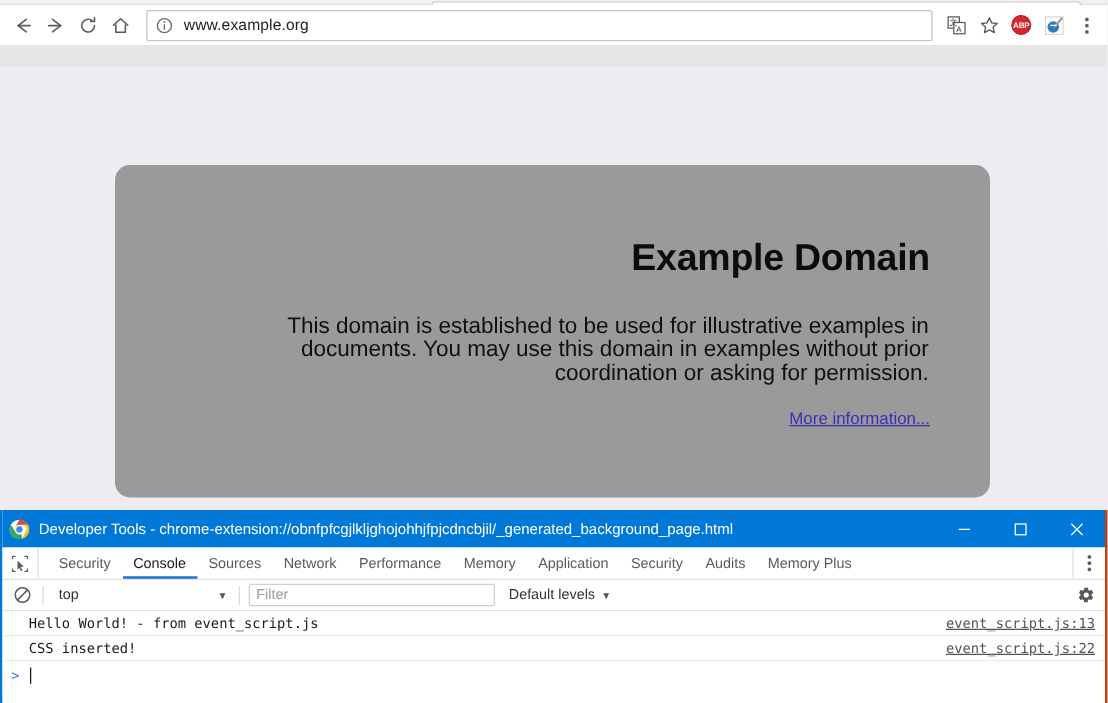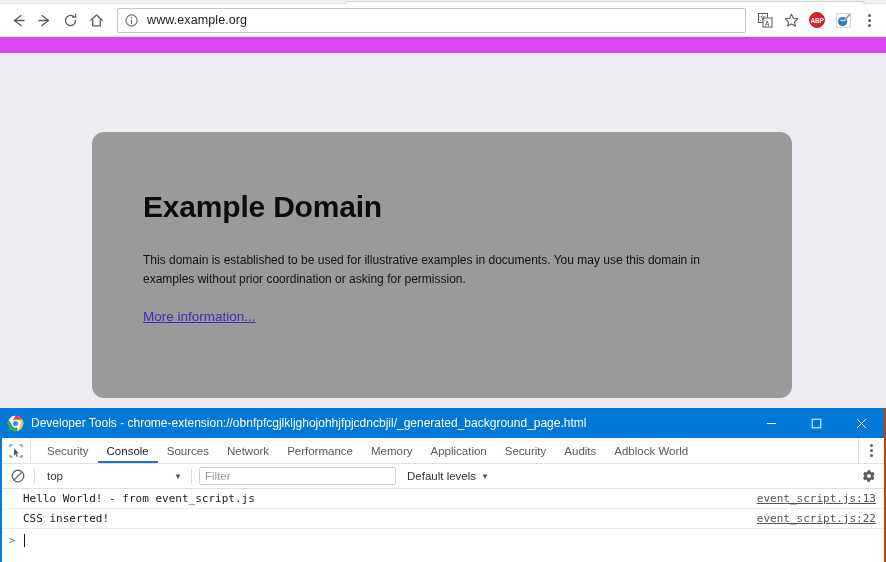--- a/index.html
+++ b/index.html
@@ -11,21 +11,22 @@
     font-family: "Liberation Sans", sans-serif;
     background: #ffffff;
   }
 
   
   .browser-window {
     position: absolute;
     left: 0; top: 0;
     width: 886px;
     height: 404px;
-    background: #d946ef;
+    background: #e5e5e5;
+    text-align: right;
   }
 
   .tabstrip-remnant {
     position: absolute;
     left: 0; top: 0;
     width: 886px;
     height: 4px;
     background: #f1f1f1;
     border-bottom: 1px solid #dededede;
   }
@@ -150,21 +151,21 @@
   .page-title {
     font-size: 30px;
     font-weight: bold;
     color: #0c0c0c;
     letter-spacing: -0.2px;
     line-height: 1.1;
     margin-bottom: 28px;
   }
 
   .page-paragraph {
-    font-size: 12px;
+    font-size: 18px;
     color: #101010;
     line-height: 19px;
     width: 600px;
     margin-bottom: 18px;
   }
 
   .page-link {
     font-size: 13.5px;
     color: #3b2fb8;
     text-decoration: underline;
@@ -505,21 +506,21 @@
     <div class="dt-tabs">
       <div class="dt-tab">Security</div>
       <div class="dt-tab active">Console</div>
       <div class="dt-tab">Sources</div>
       <div class="dt-tab">Network</div>
       <div class="dt-tab">Performance</div>
       <div class="dt-tab">Memory</div>
       <div class="dt-tab">Application</div>
       <div class="dt-tab">Security</div>
       <div class="dt-tab">Audits</div>
-      <div class="dt-tab">Adblock World</div>
+      <div class="dt-tab">Memory Plus</div>
     </div>
     <div class="dt-tabbar-right">
       <span class="kebab">
         <span></span>
           <span></span>
           <span></span>
       </span>
     </div>
   </div>
 

